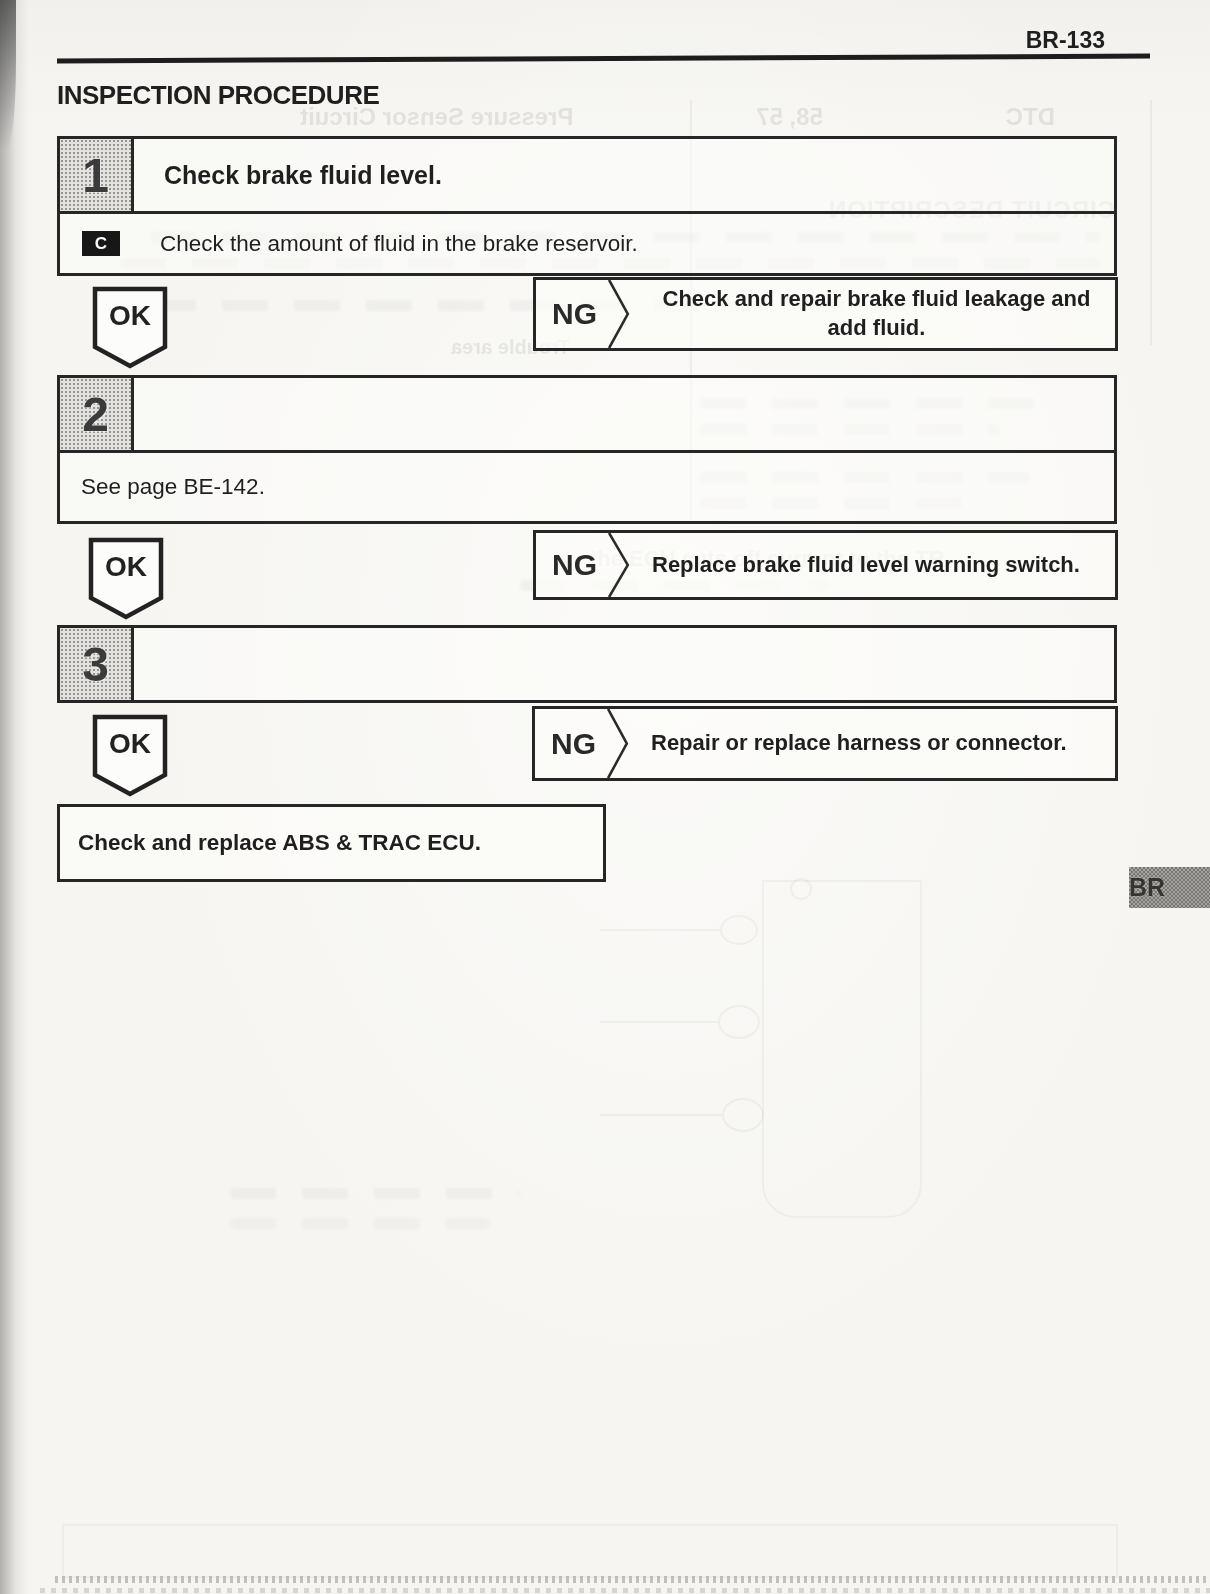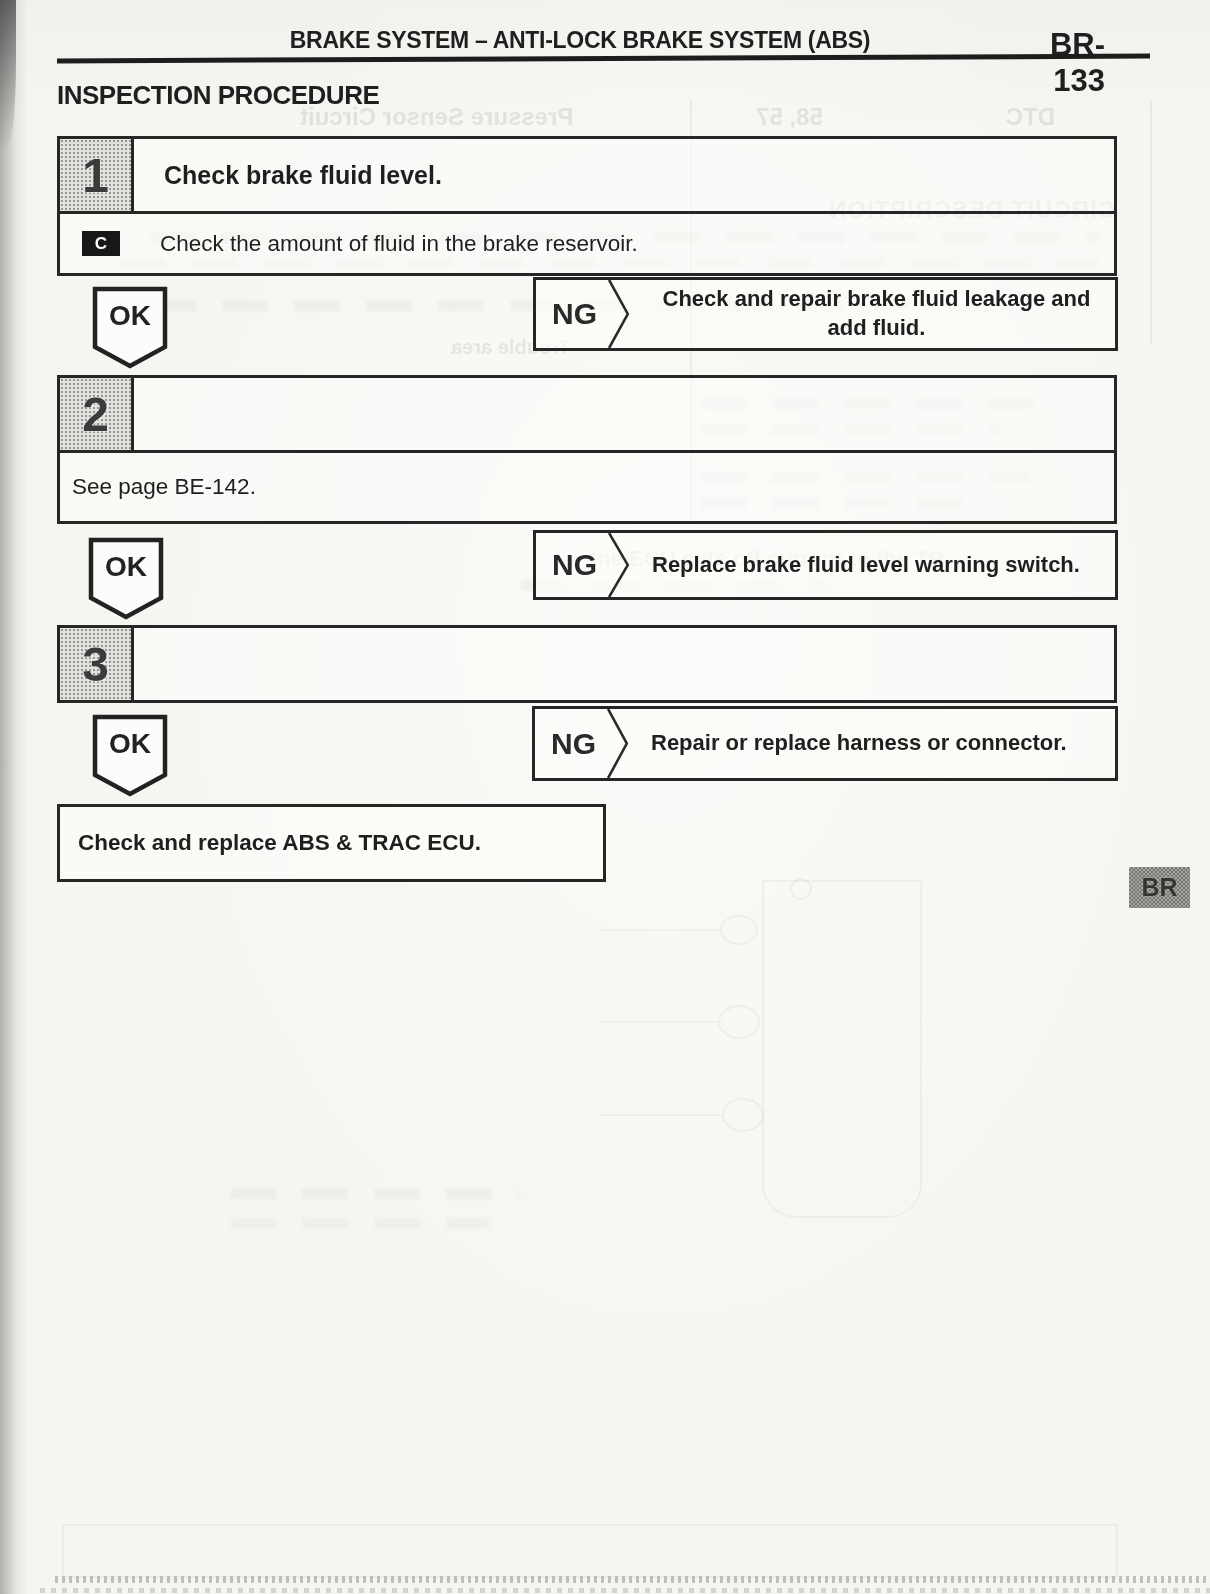--- a/index.html
+++ b/index.html
@@ -18,21 +18,21 @@
   .spine-shadow { position:absolute; left:0; top:0; width:28px; height:100%;
     background:linear-gradient(to right, rgba(70,70,70,.40), rgba(120,120,120,.14) 55%, rgba(0,0,0,0));
     pointer-events:none; }
   .spine-blob { position:absolute; left:0; top:0; width:16px; height:150px;
     background:linear-gradient(to bottom, rgba(40,40,40,.65), rgba(40,40,40,0));
     border-radius:0 0 60% 0; pointer-events:none; }
 
   .header-title { position:absolute; left:250px; top:27px; width:660px; text-align:center;
     font-size:23px; font-weight:bold; letter-spacing:-.3px; }
   .page-number { position:absolute; left:1005px; top:27px; width:100px; text-align:right;
-    font-size:31px; font-weight:bold; }
+    font-size:23px; font-weight:bold; }
   .header-rule { position:absolute; left:57px; top:56px; width:1093px; height:5px;
     background:#1d1d1d; transform:rotate(-.25deg); }
 
   .section-title { position:absolute; left:57px; top:80px; font-size:26px; font-weight:bold;
     letter-spacing:-.5px; }
 
   
   .step-box { position:absolute; left:57px; width:1060px; border:3px solid #262626; background:rgba(252,252,250,.6); }
   .step-head { display:flex; align-items:stretch; }
   .num-cell { width:74px; flex:0 0 74px; border-right:3px solid #262626;
@@ -57,25 +57,25 @@
     display:flex; align-items:center; }
   .ng-label { flex:0 0 56px; margin-left:16px; font-size:30px; font-weight:bold; color:#2a2a2a; }
   .ng-chev { flex:0 0 22px; height:100%; }
   .ng-chev svg { display:block; width:22px; height:100%; }
   .ng-text { margin-left:22px; font-size:22px; font-weight:bold; line-height:1.3; padding-right:14px; }
 
   .final-box { position:absolute; left:57px; top:804px; width:549px; height:78px;
     border:3px solid #262626; background:rgba(252,252,250,.7); display:flex; align-items:center; }
   .final-box span { margin-left:18px; font-size:22.5px; font-weight:bold; }
 
-  .br-tab { position:absolute; left:1129px; top:867px; width:61px; height:41px;
+  .br-tab { position:absolute; left:1129px; top:867px; width:81px; height:41px;
     background-color:#a5a4a1;
     background-image:conic-gradient(#777672 25%, rgba(0,0,0,0) 0 50%, #777672 0 75%, rgba(0,0,0,0) 0);
     background-size:4px 4px;
-    display:flex; align-items:center; justify-content:center; }
+    display:flex; align-items:center; }
   .br-tab span { font-size:25px; font-weight:bold; color:#35342f; text-shadow:0 0 2px rgba(255,255,255,.4); }
 
   
   .bleed { position:absolute; color:#55514a; pointer-events:none; }
   .mirrored { transform:scaleX(-1); }
   .smear { position:absolute; height:11px; border-radius:5px;
     background:repeating-linear-gradient(90deg, rgba(60,58,52,.8) 0 46px, rgba(0,0,0,0) 46px 72px);
     opacity:.07; filter:blur(1.5px); pointer-events:none; }
   .bleed-vline { position:absolute; width:2px; background:#6b6861; opacity:.08; pointer-events:none; }
   .bleed-rect { position:absolute; border:2px solid #55524b; pointer-events:none; }
@@ -123,21 +123,20 @@
   <div class="bleed-circle" style="left:722px; top:1098px; width:42px; height:34px; opacity:.06;"></div>
   <div class="bleed-hline" style="left:600px; top:929px; width:120px; opacity:.05;"></div>
   <div class="bleed-hline" style="left:600px; top:1021px; width:118px; opacity:.05;"></div>
   <div class="bleed-hline" style="left:600px; top:1114px; width:122px; opacity:.05;"></div>
   <div class="smear" style="left:230px; top:1188px; width:290px; opacity:.05;"></div>
   <div class="smear" style="left:230px; top:1218px; width:260px; opacity:.045;"></div>
   <div class="bleed-rect" style="left:62px; top:1524px; width:1056px; height:54px; opacity:.05;"></div>
   <div class="bottom-speckle"></div>
   <div class="bottom-speckle2"></div>
 
-  <div class="header-title">BRAKE SYSTEM – ANTI-LOCK BRAKE SYSTEM (ABS)</div>
   <div class="page-number">BR-133</div>
   <div class="header-rule"></div>
   <div class="section-title">INSPECTION PROCEDURE</div>
 
   <div class="step-box" style="top:136px;">
     <div class="step-head" style="height:72px;">
       <div class="num-cell">
         <span>1</span>
       </div>
       <div class="step-title">Check brake fluid level.</div>
@@ -165,21 +164,21 @@
     <div class="ng-text" style="width:470px;text-align:center;">Check and repair brake fluid leakage and add fluid.</div>
   </div>
 
   <div class="step-box" style="top:375px;">
     <div class="step-head" style="height:72px;">
       <div class="num-cell">
         <span>2</span>
       </div>
     </div>
     <div class="step-body step-divider" style="height:71px;">
-      <span style="margin-left:12px;">See page BE-142.</span>
+      <span style="margin-left:21px;">See page BE-142.</span>
     </div>
   </div>
 
   <div class="ok-shape" style="left:88px; top:537px;">
     <svg width="76" height="84" viewBox="0 0 76 84">
       <polygon points="3,3 73,3 73,61 38,80 3,61" fill="#fcfcfa" stroke="#222222" stroke-width="4.5"></polygon>
     </svg>
     <div class="ok-text">OK</div>
   </div>
 

